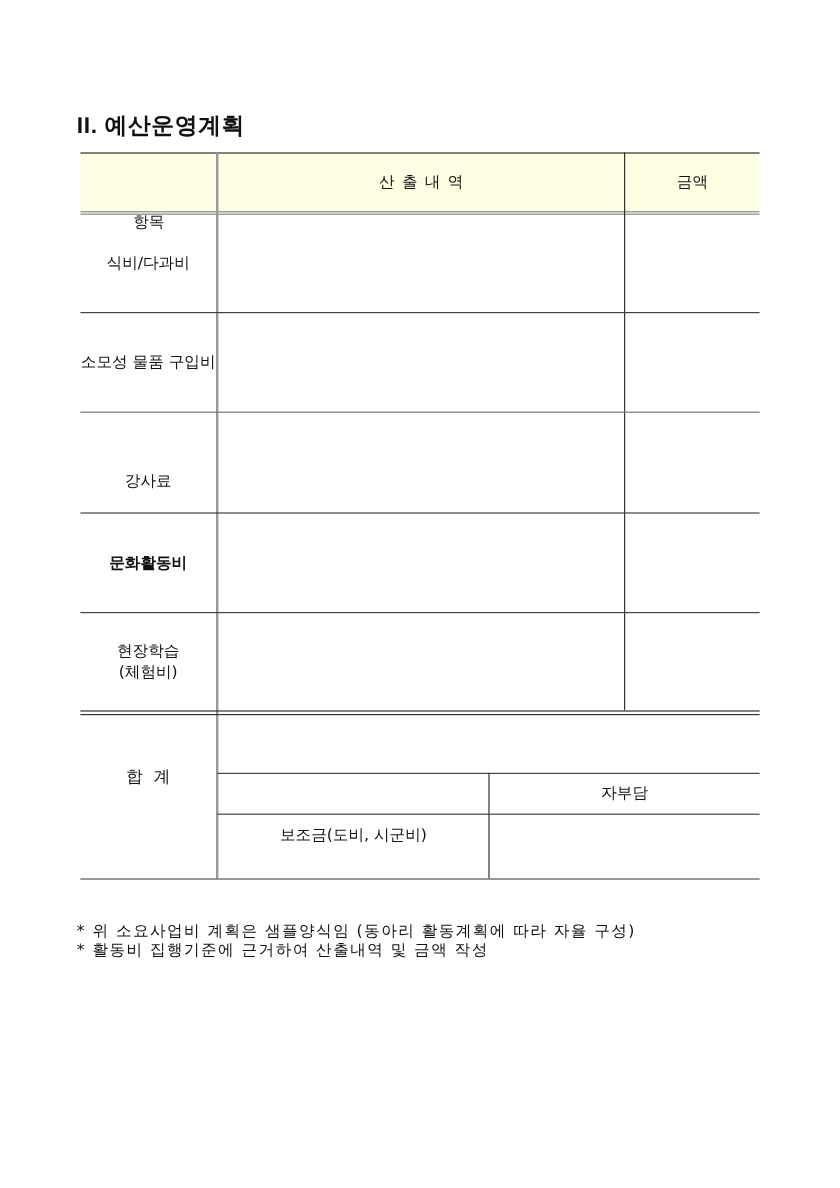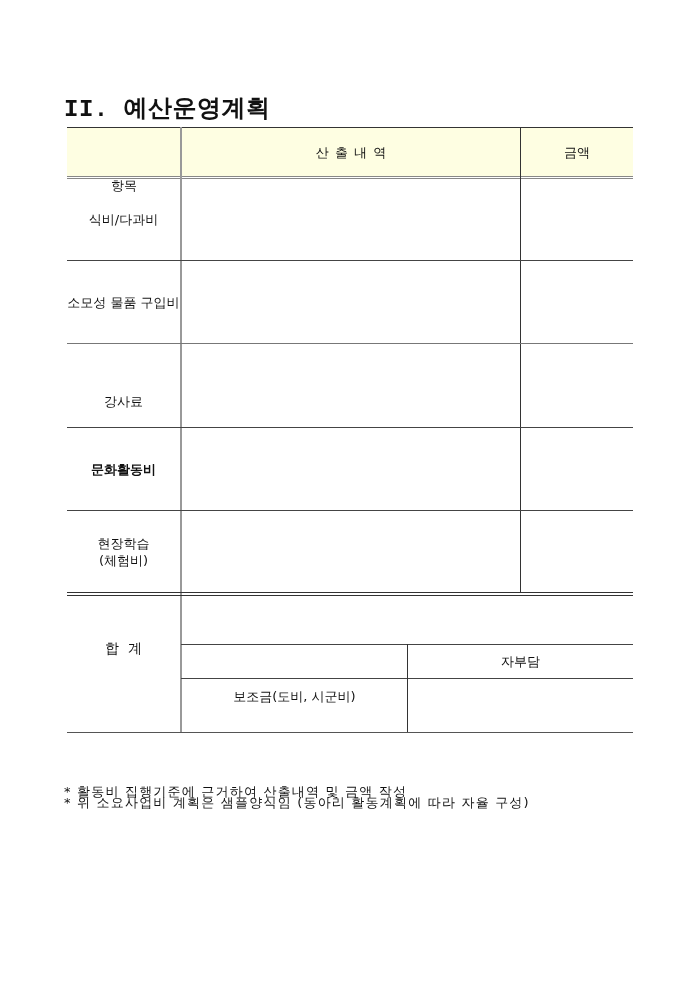--- a/index.html
+++ b/index.html
@@ -1,17 +1,17 @@
 <!DOCTYPE html>
 <html><head>
 <meta charset="utf-8">
 <style>
   html, body { margin:0; padding:0; background:#fff; }
   body { width:700px; height:990px; position:relative; font-family:"DejaVu Sans", "Liberation Sans", sans-serif; color:#111; overflow:hidden; }
-  .title { position:absolute; left:64px; top:92px; font-family:Liberation Mono, monospace; font-size:24px; font-weight:bold; letter-spacing:0.5px; }
+  .title { position:absolute; left:64px; top:92px; font-family:Liberation Sans, sans-serif; font-size:19px; font-weight:bold; letter-spacing:0.5px; }
   .hline { position:absolute; height:0; border-top:1px solid #444; }
   .vline { position:absolute; width:0; border-left:1px solid #444; }
   .vgrey { border-left:2px solid #999; }
   .cell-text { position:absolute; display:flex; align-items:center; justify-content:center; text-align:center; font-size:13px; line-height:17px; }
   .header-bg { position:absolute; left:67px; top:127px; width:566px; height:50px; background:#FEFEE2; }
   .note { position:absolute; left:64px; font-size:13px; letter-spacing:1.2px; }
   .input-cell { position:absolute; }
 </style>
 </head>
 <body>
@@ -77,13 +77,13 @@
     <div class="cell-text" style="left:182px; top:680px; width:225px; height:33px;text-align:center;">보조금(도비, 시군비)</div>
     <div class="cell-text" style="left:408px; top:645px; width:225px; height:33px;">자부담</div>
     <div class="input-cell" style="left:182px; top:679px; width:224px; height:52px;"></div>
     <div class="input-cell" style="left:409px; top:679px; width:223px; height:52px;"></div>
   </div>
 
   <div class="hline" style="left:67px; top:732px; width:566px; border-top:1px solid #555;"></div>
 </div>
 
 <div class="note" style="top:743px;margin-top:40px;">* 활동비 집행기준에 근거하여 산출내역 및 금액 작성</div>
-<div class="note" style="top:794px;text-align:right;">* 위 소요사업비 계획은 샘플양식임 (동아리 활동계획에 따라 자율 구성)</div>
+<div class="note" style="top:767px;text-align:right;">* 위 소요사업비 계획은 샘플양식임 (동아리 활동계획에 따라 자율 구성)</div>
 
 </body></html>

